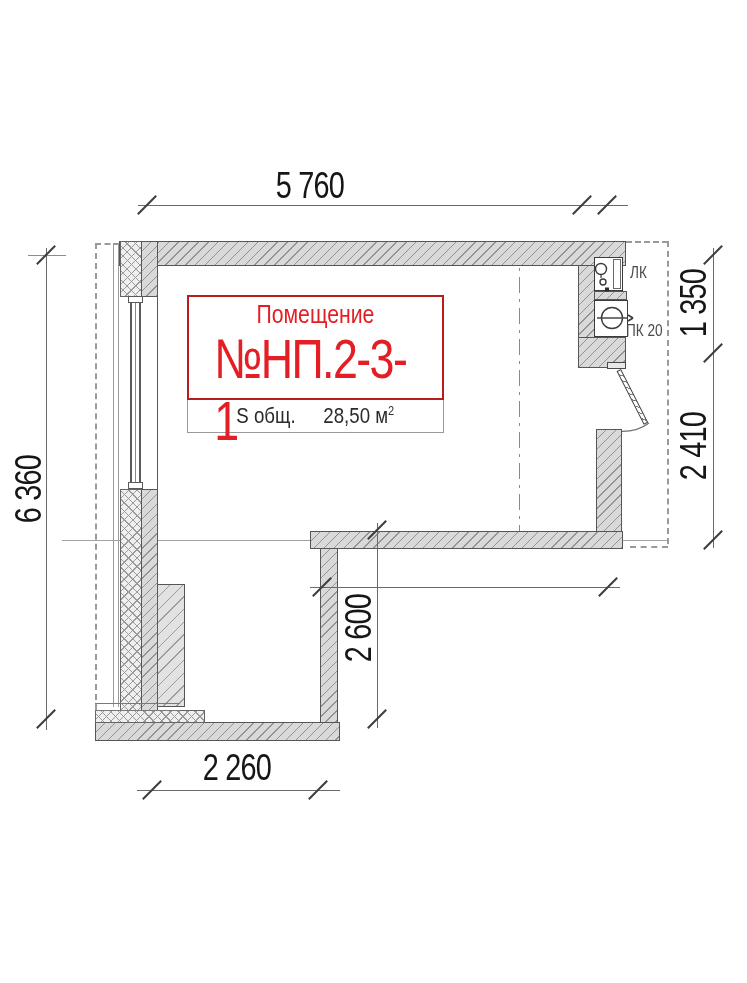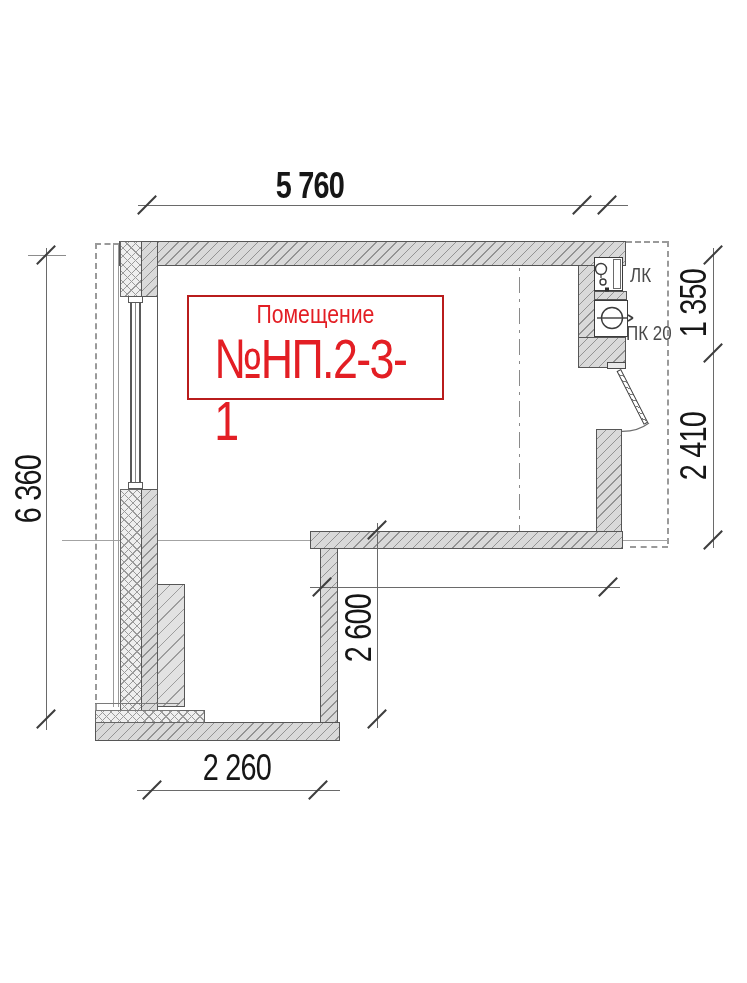--- a/index.html
+++ b/index.html
@@ -22,21 +22,21 @@
   .ext{background:#8c8c8c;height:1px;}
   .tick{position:absolute;width:26px;height:2px;background:#3d3d3d;transform:rotate(-45deg);}
   .dimt{position:absolute;width:160px;height:36px;text-align:center;color:#161616;
         font-size:37px;line-height:36px;white-space:nowrap;}
   .dimt .cnd{display:inline-block;transform:scaleX(0.78);letter-spacing:-1px;}
   .rot{transform:rotate(-90deg);}
   .dash-v{border-left:2px dashed #9a9a9a;}
   .dash-h{border-top:2px dashed #9a9a9a;}
   .axis-v{width:1px;background:repeating-linear-gradient(180deg,#8a8a8a 0 16px,transparent 16px 22px,#8a8a8a 22px 25px,transparent 25px 31px);}
   .thin{background:#a3a3a3;height:1px;}
-  .smalllab{position:absolute;font-size:20px;color:#4a4a4a;white-space:nowrap;}
+  .smalllab{position:absolute;font-size:16px;color:#4a4a4a;white-space:nowrap;}
   .smalllab .cnd{display:inline-block;transform:scaleX(0.85);transform-origin:left center;}
   
   #roombox{left:187px;top:295px;width:257px;}
   #roombox .upper{box-sizing:border-box;border:2px solid #b91c1c;height:105px;background:#fff;
                   display:flex;flex-direction:column;align-items:center;}
   #roombox .lower{box-sizing:border-box;border:1px solid #9a9a9a;border-top:none;height:33px;background:#fff;
                   display:flex;justify-content:center;align-items:center;gap:16px;}
   .redcap{color:#e31e24;font-size:25px;line-height:27px;margin-top:4px;display:inline-block;transform:scaleX(0.85);}
   .rednum{color:#e31e24;font-size:56px;line-height:62px;display:inline-block;transform:scaleX(0.8);letter-spacing:-2px;}
   .areatxt{color:#2b2b2b;font-size:22px;display:inline-block;transform:scaleX(0.85);white-space:nowrap;}
@@ -112,30 +112,34 @@
 
   <div class="abs hd" style="left:95px;top:722px;width:245px;height:19px;"></div>
   <div class="abs hx" style="left:95px;top:710px;width:110px;height:13px;"></div>
   <div class="abs" style="left:95px;top:703px;width:85px;height:8px;border-top:1px solid #7a7a7a;border-bottom:1px solid #7a7a7a;"></div>
 
   <div class="abs" id="roombox">
     <div class="upper">
       <span class="redcap">Помещение</span>
       <span class="rednum">№НП.2-3-1</span>
     </div>
+    <div class="lower">
+      <span class="areatxt">S общ.</span>
+      <span class="areatxt"><span>28,50 м</span><sup>2</sup></span>
+    </div>
   </div>
 
   <div class="smalllab" style="left:630px;top:264px;"><span class="cnd">ЛК</span></div>
   <div class="smalllab" style="left:626px;top:322px;"><span class="cnd">ПК 20</span></div>
 
   <div class="abs dlh" style="left:138px;top:205px;width:490px;"></div>
   <span class="tick" style="left:134px;top:204px;"></span>
   <span class="tick" style="left:569px;top:204px;"></span>
   <span class="tick" style="left:594px;top:204px;"></span>
-  <div class="dimt" style="left:230px;top:168px;font-weight:bold;"><span class="cnd">5 760</span></div>
+  <div class="dimt" style="left:230px;top:168px;"><span class="cnd">5 760</span></div>
 
   <div class="abs dlv" style="left:46px;top:248px;height:482px;"></div>
   <div class="abs ext" style="left:28px;top:255px;width:38px;"></div>
   <span class="tick" style="left:33px;top:254px;"></span>
   <span class="tick" style="left:33px;top:718px;"></span>
   <div class="dimt rot" style="left:-51px;top:471px;"><span class="cnd">6 360</span></div>
 
   <div class="abs dlv" style="left:713px;top:248px;height:300px;"></div>
   <span class="tick" style="left:700px;top:254px;"></span>
   <span class="tick" style="left:700px;top:352px;"></span>

